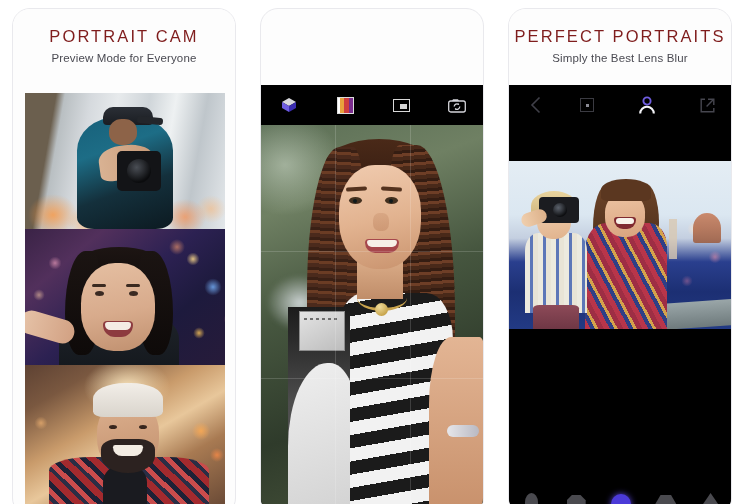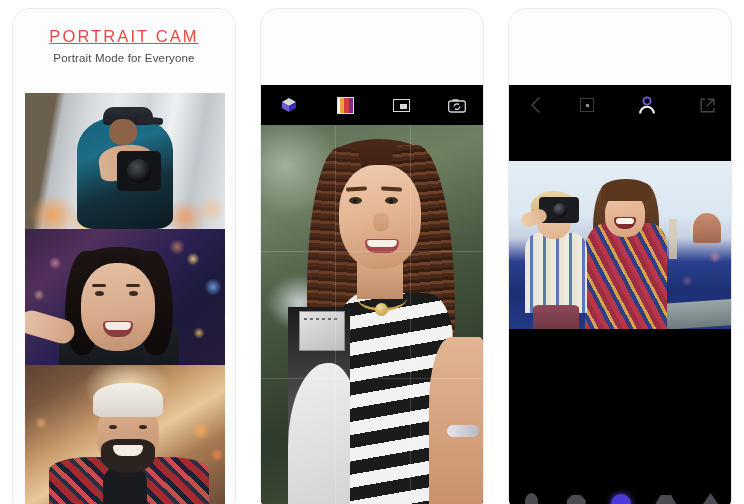--- a/index.html
+++ b/index.html
@@ -32,27 +32,26 @@
     border:1px solid #e9e9ed;
     border-radius:18px;
     overflow:hidden;
     box-shadow:0 0 0 0 rgba(0,0,0,0);
   }
   .card.dark { background:#000; }
 
   
   .hdr { padding-top:17px; text-align:center; background:#fdfdfd; }
   .hdr .t1 {
-    color:#ef4444;
+    color:#7f1d1d;
     font-size:16.5px;
     letter-spacing:2.1px;
     font-weight:400;
     line-height:20px;
     white-space:nowrap;
-    text-decoration:underline;
   }
   .hdr .t2 {
     color:#4a4a52;
     font-size:11.5px;
     letter-spacing:.15px;
     margin-top:5px;
     line-height:14px;
     white-space:nowrap;
   }
 
@@ -493,21 +492,21 @@
 </head>
 <body>
 
 <div id="app">
 
   <div class="panel">
     <div class="card">
 
       <div class="hdr">
         <div class="t1">PORTRAIT CAM</div>
-        <div class="t2">Portrait Mode for Everyone</div>
+        <div class="t2">Preview Mode for Everyone</div>
       </div>
 
       <div class="stack">
 
         <div class="ph a">
           <div class="pa">
             <div class="fig"></div>
             <div class="cap"></div>
             <div class="face"></div>
             <div class="arm"></div>
@@ -621,20 +620,24 @@
           </div>
         </div>
 
       </div>
     </div>
   </div>
 
   <div class="panel">
     <div class="card">
 
+      <div class="hdr">
+        <div class="t1">PERFECT PORTRAITS</div>
+        <div class="t2">Simply the Best Lens Blur</div>
+      </div>
 
       <div class="card dark" style="left:0;top:76px;width:224px;height:432px;border:none;border-radius:0;">
 
         <div class="edtop">
           <div style="width:52px;display:flex;justify-content:center">
             <span class="ico-back">
               <svg width="11" height="18" viewBox="0 0 11 18">
                 <path d="M9.5 1.5L2 9l7.5 7.5" fill="none" stroke="#3f3f48" stroke-width="1.6"></path>
               </svg>
             </span>

